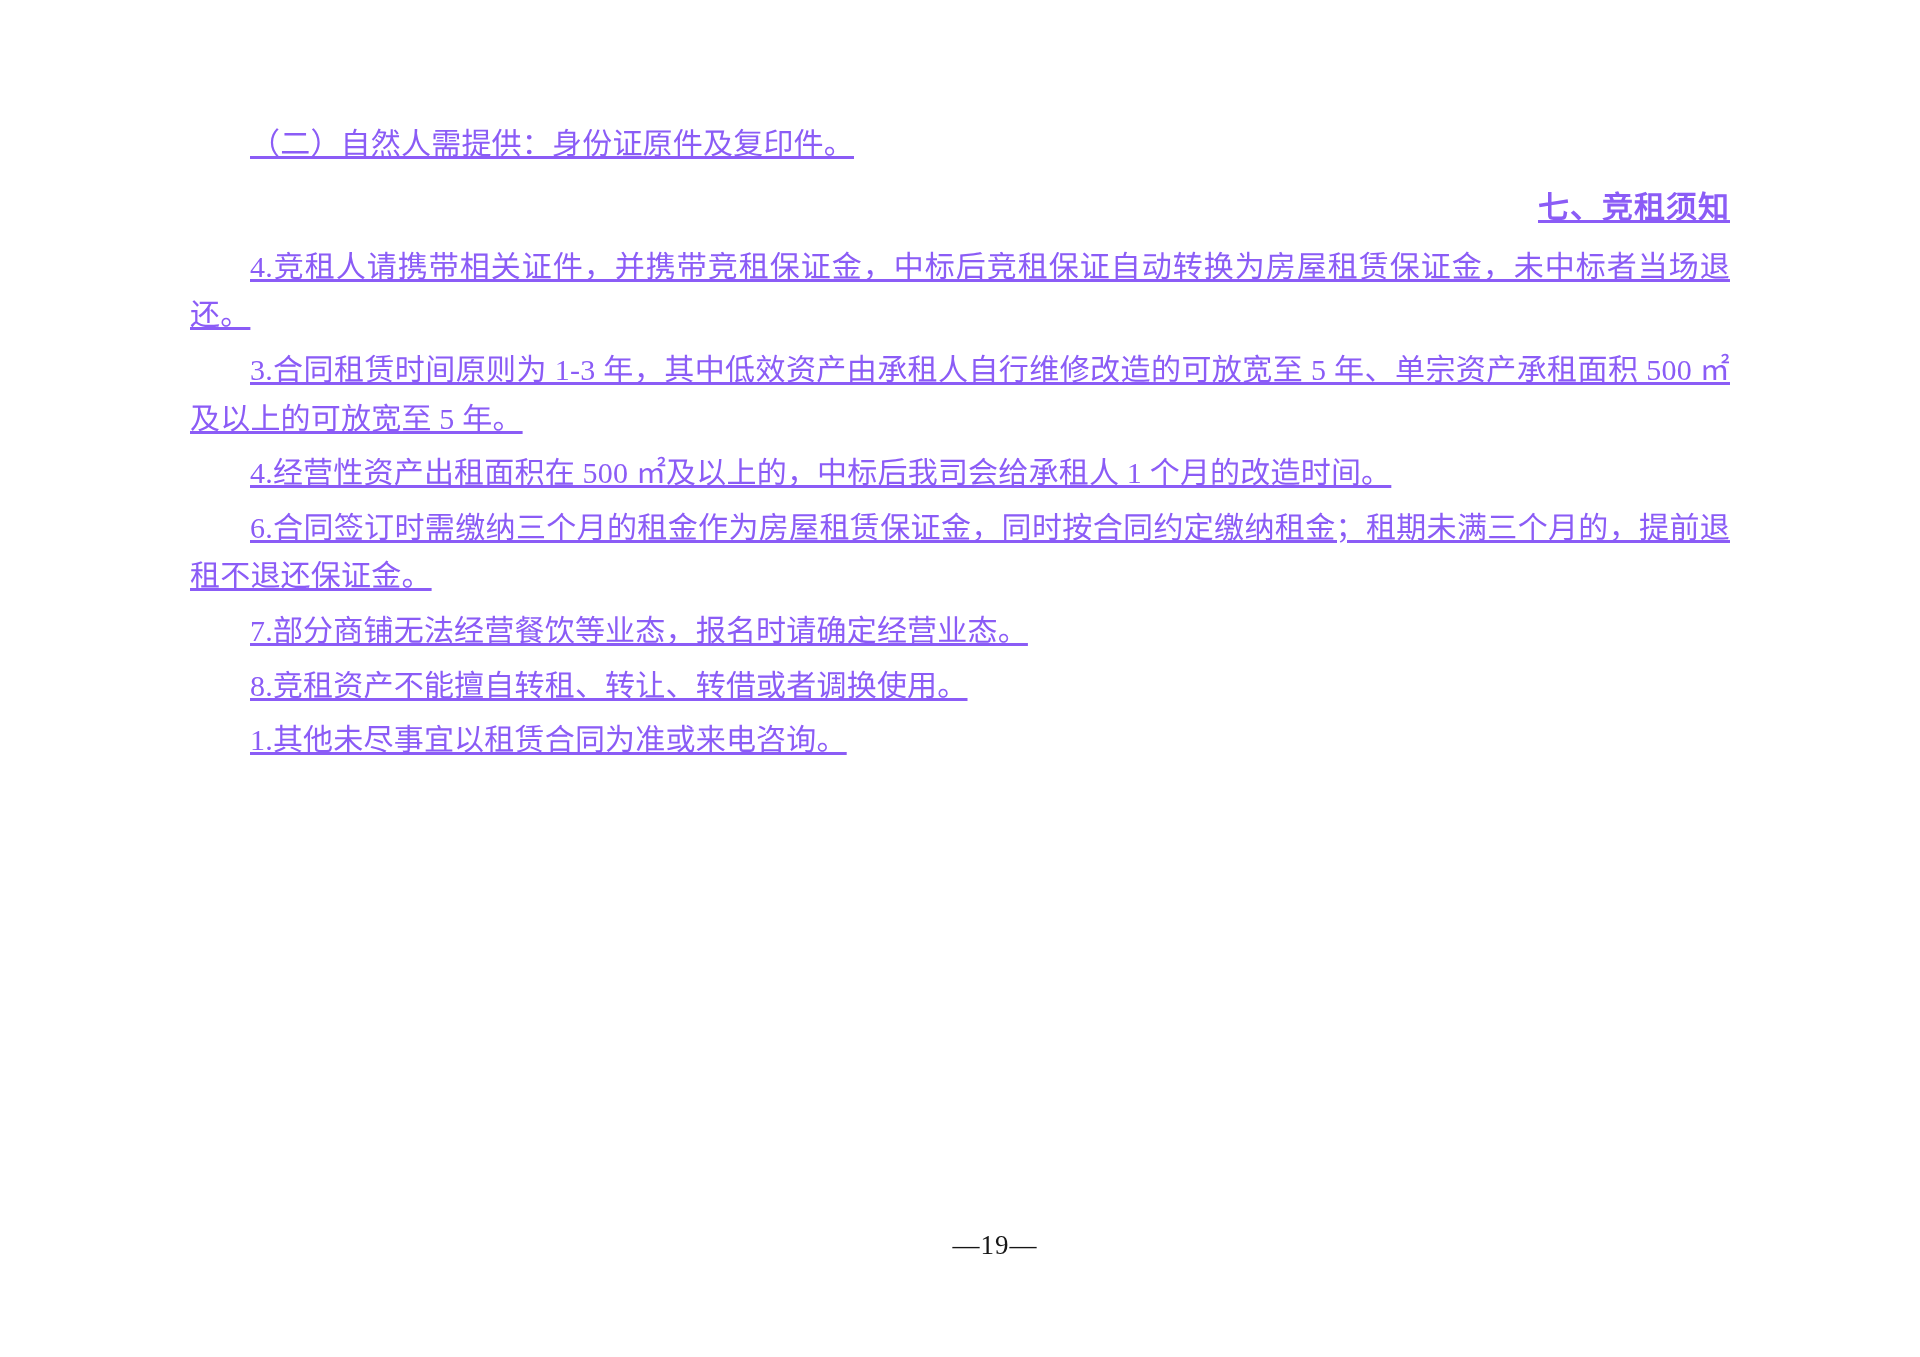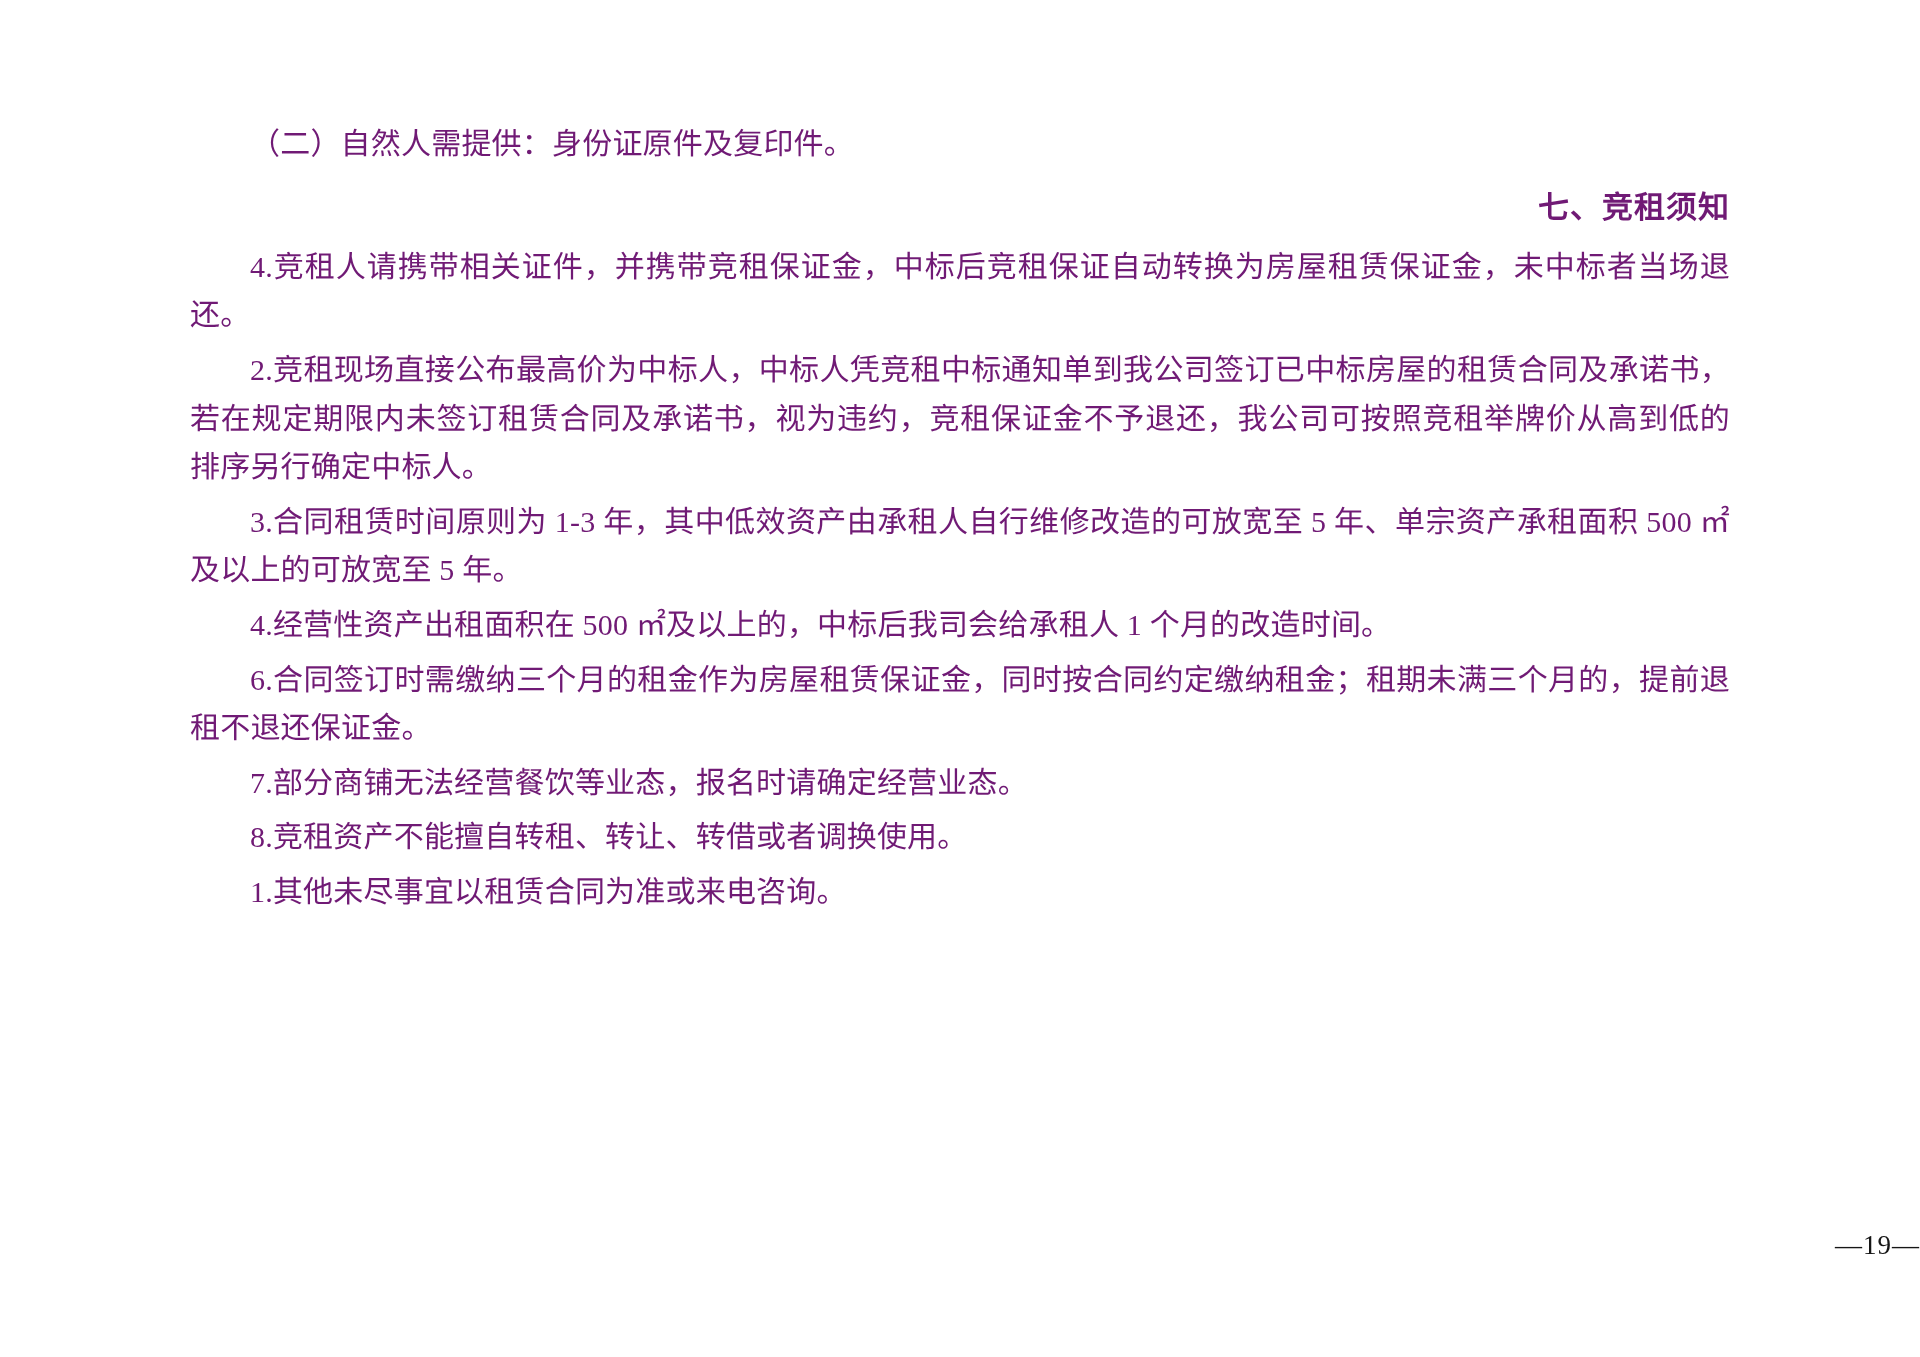--- a/index.html
+++ b/index.html
@@ -19,63 +19,63 @@
     width: 1920px;
     height: 1357px;
     background: #ffffff;
     box-sizing: border-box;
     padding: 120px 190px 0 190px;
   }
   .doc-body {
     font-size: 30px;
     line-height: 1.62;
     letter-spacing: 0.2px;
-    color: #701a75;
+    color: #8b5cf6;
+    text-decoration: underline;
   }
   .para {
     margin: 0 0 6px 0;
     text-indent: 60px;
     text-align: justify;
     text-justify: inter-ideograph;
   }
   .heading {
     margin: 14px 0 10px 0;
     text-indent: 60px;
     font-weight: 700;
     font-size: 31px;
     letter-spacing: 1px;
     text-align: right;
   }
   .page-number {
     position: absolute;
     left: 0;
     right: 0;
     bottom: 96px;
-    text-align: right;
+    text-align: center;
     font-size: 27px;
     color: #161616;
     letter-spacing: 1px;
   }
   .page-number .pn-inner {
     display: inline-block;
     padding-left: 70px;
   }
 </style>
 </head>
 <body>
 
 <div class="page">
   <div class="doc-body">
 
     <p class="para">（二）自然人需提供：身份证原件及复印件。</p>
 
     <h2 class="heading">七、竞租须知</h2>
 
     <p class="para">4.竞租人请携带相关证件，并携带竞租保证金，中标后竞租保证自动转换为房屋租赁保证金，未中标者当场退还。</p>
-    <p class="para">2.竞租现场直接公布最高价为中标人，中标人凭竞租中标通知单到我公司签订已中标房屋的租赁合同及承诺书，若在规定期限内未签订租赁合同及承诺书，视为违约，竞租保证金不予退还，我公司可按照竞租举牌价从高到低的排序另行确定中标人。</p>
     <p class="para">3.合同租赁时间原则为 1-3 年，其中低效资产由承租人自行维修改造的可放宽至 5 年、单宗资产承租面积 500 ㎡及以上的可放宽至 5 年。</p>
     <p class="para">4.经营性资产出租面积在 500 ㎡及以上的，中标后我司会给承租人 1 个月的改造时间。</p>
     <p class="para">6.合同签订时需缴纳三个月的租金作为房屋租赁保证金，同时按合同约定缴纳租金；租期未满三个月的，提前退租不退还保证金。</p>
     <p class="para">7.部分商铺无法经营餐饮等业态，报名时请确定经营业态。</p>
     <p class="para">8.竞租资产不能擅自转租、转让、转借或者调换使用。</p>
     <p class="para">1.其他未尽事宜以租赁合同为准或来电咨询。</p>
 
   </div>
 
   <div class="page-number">

